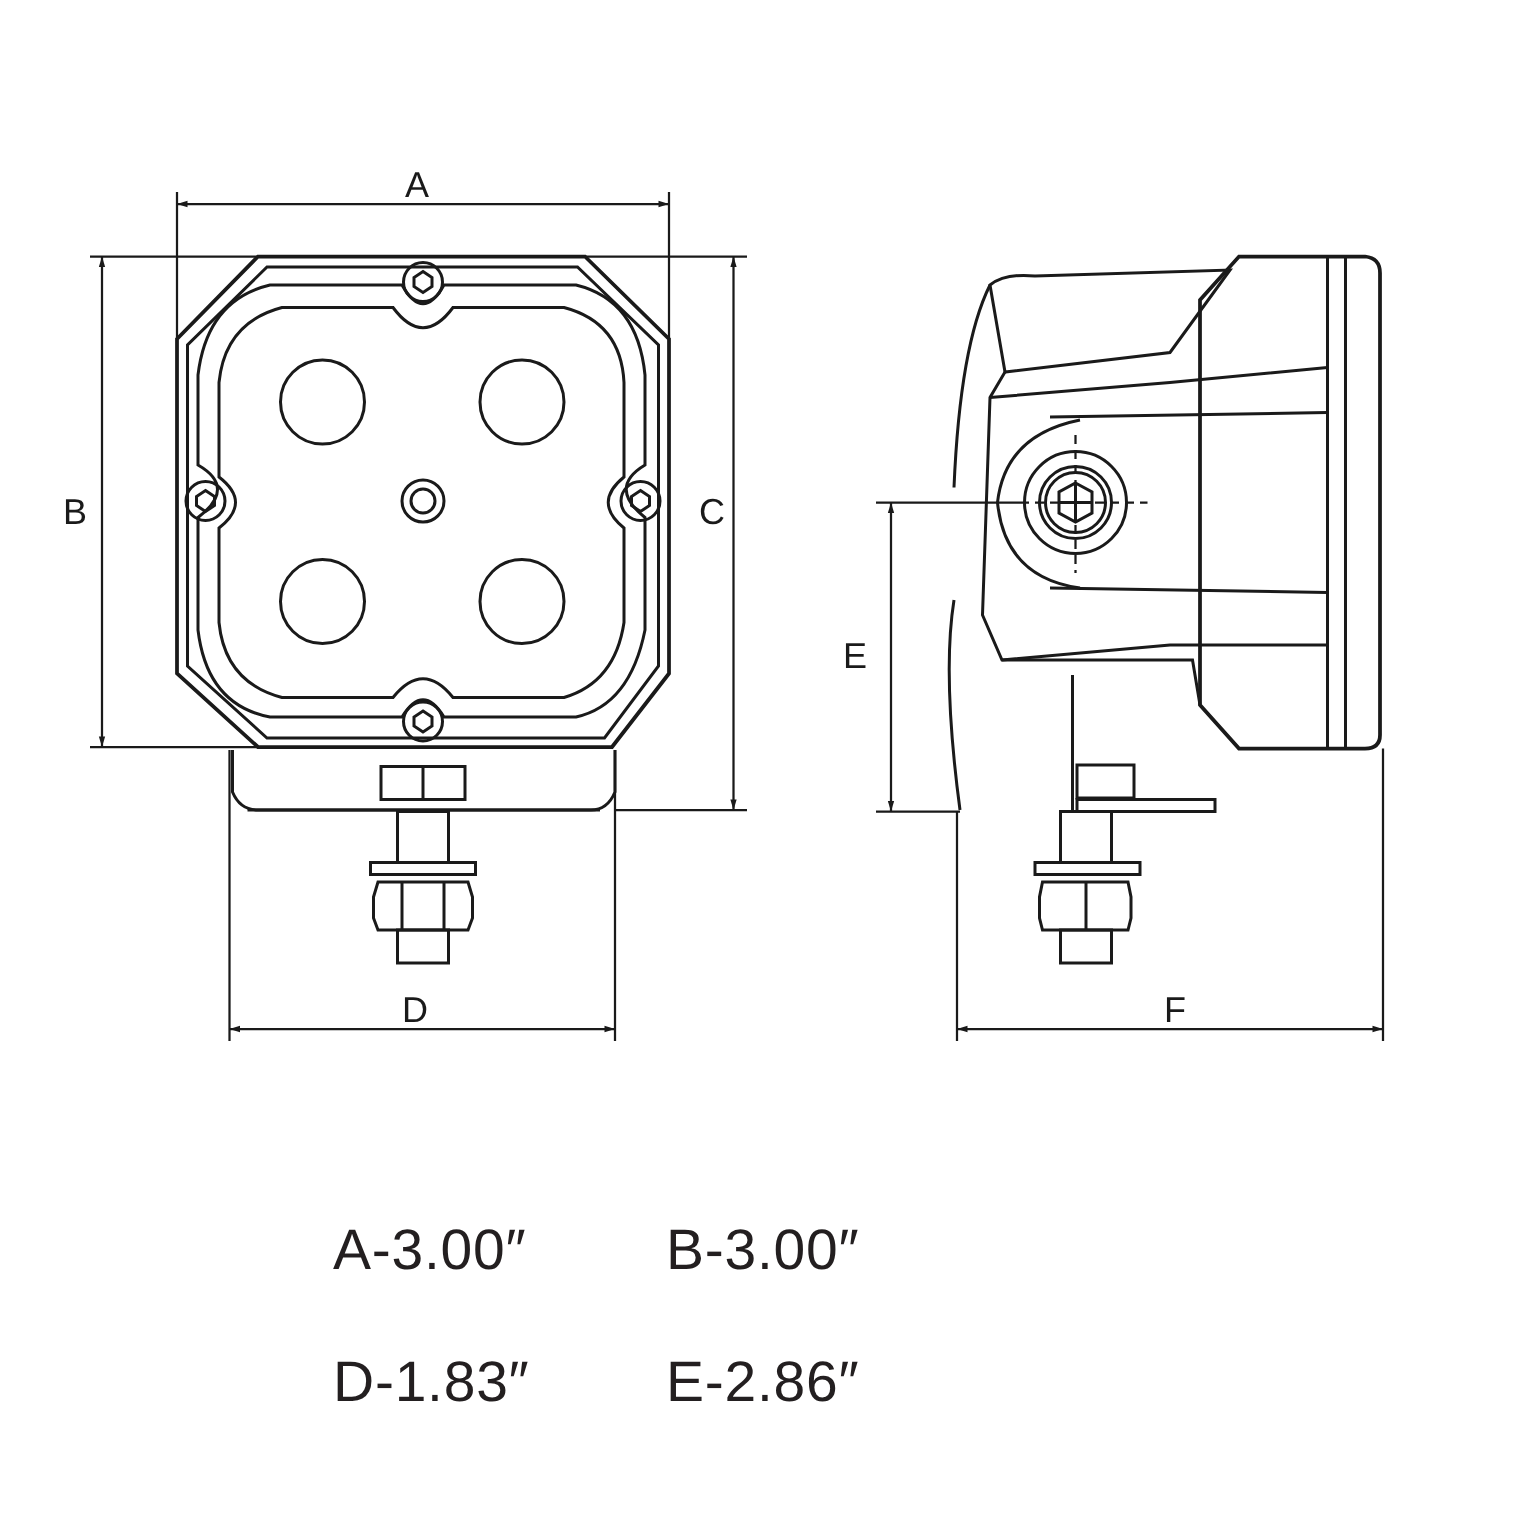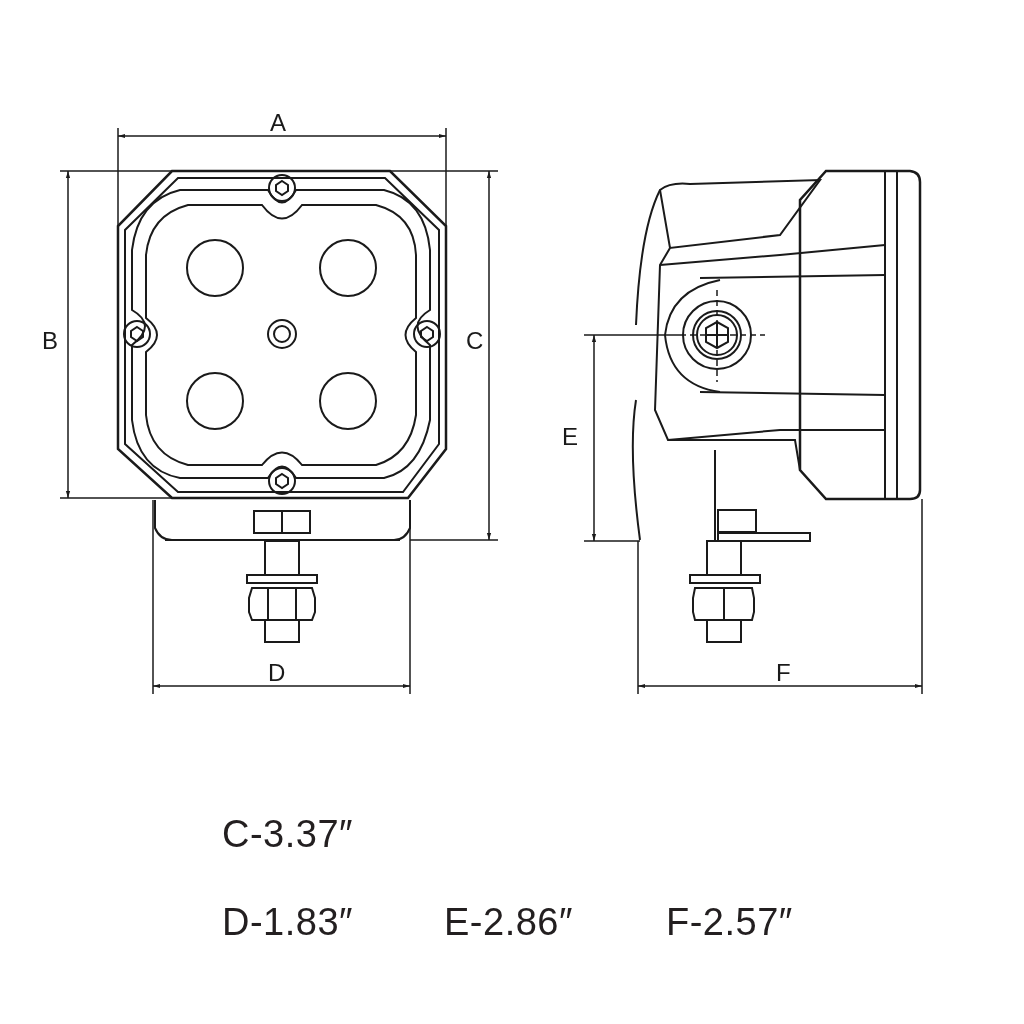--- a/index.html
+++ b/index.html
@@ -121,20 +121,20 @@
   <text class="lbl" x="270" y="131">A</text>
   <text class="lbl" x="42" y="349">B</text>
   <text class="lbl" x="466" y="349">C</text>
   <text class="lbl" x="268" y="681">D</text>
   <text class="lbl" x="562" y="445">E</text>
   <text class="lbl" x="776" y="681">F</text>
 </svg>
 
 <div class="dims">
   <div class="dim-row">
-    <div class="dim">C-3.37″</div>
+    <div class="dim">A-3.00″</div>
+    <div class="dim">B-3.00″</div>
   </div>
   <div class="dim-row">
     <div class="dim">D-1.83″</div>
     <div class="dim">E-2.86″</div>
-    <div class="dim">F-2.57″</div>
   </div>
 </div>
 
 </body></html>

